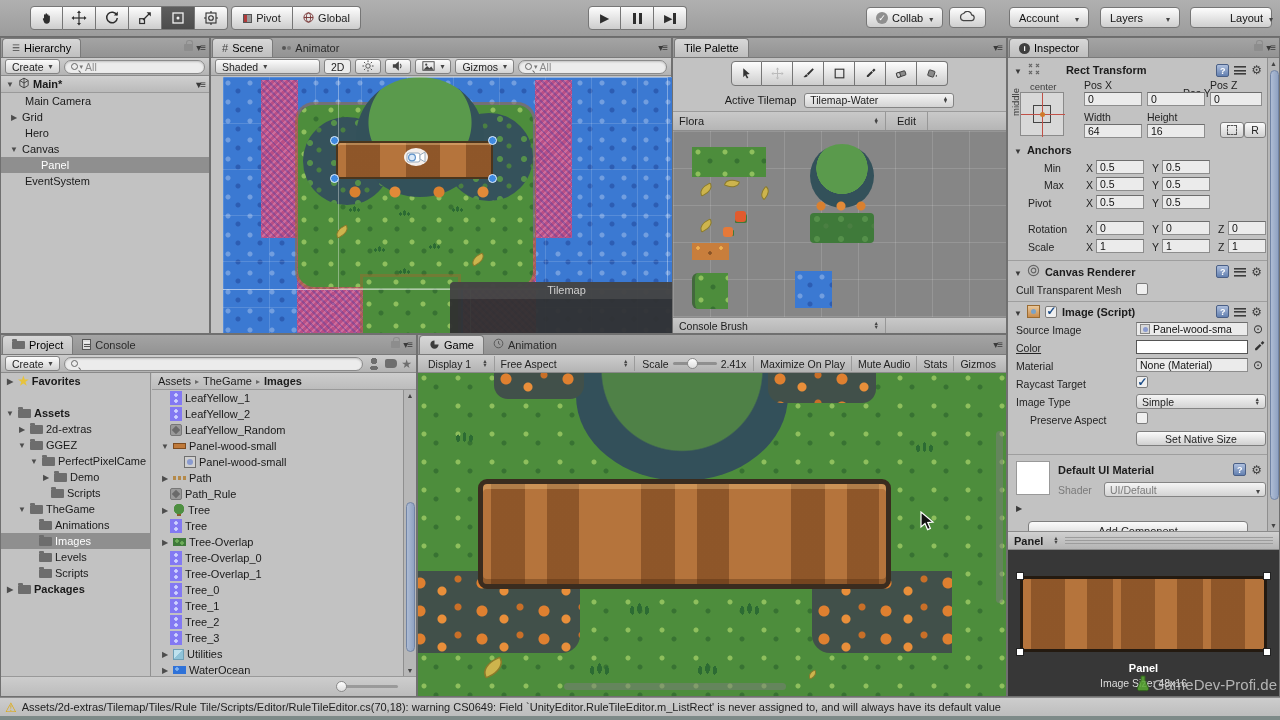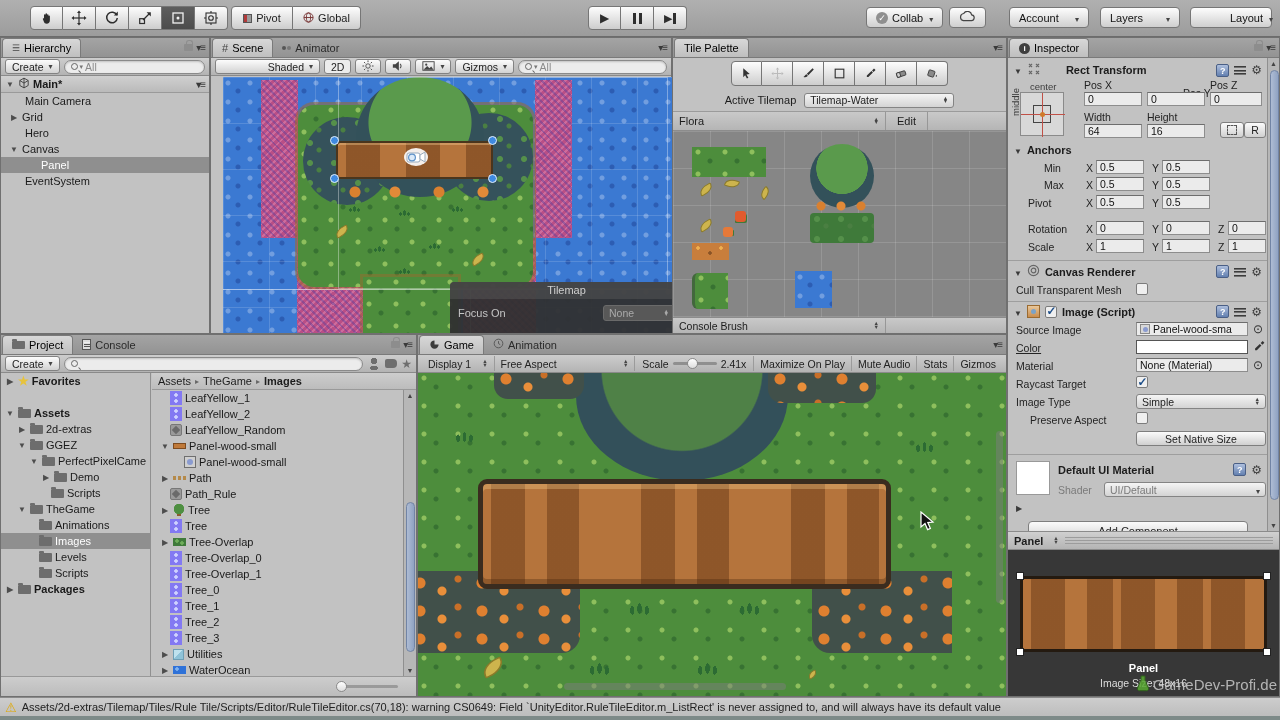--- a/index.html
+++ b/index.html
@@ -240,21 +240,21 @@
             <i style="width:4px;height:4px;border-radius:50%;background:#555;"></i>
             <i style="width:4px;height:4px;border-radius:50%;background:#777;"></i>
           </span>
           <span>Animator</span>
         </div>
       <div class="panel-menu">
           <span>▾≡</span>
         </div>
     </div>
     <div class="ptoolbar">
-      <span class="minibtn caret" style="width:105px;justify-content:flex-end;">
+      <span class="minibtn caret" style="width:105px;justify-content:flex-start;">
           <span>Shaded</span>
         </span>
       <span class="minibtn" style="background:#ececec;">
           <span>2D</span>
         </span>
       <span class="minibtn">
           <span><svg width="12" height="12" viewBox="0 0 14 14" stroke="#444" fill="none">
               <circle cx="7" cy="7" r="2.6"></circle>
               <g stroke-width="1.1">
                 <line x1="7" y1="0.5" x2="7" y2="2.5"></line>
@@ -329,27 +329,20 @@
       <div class="tuft" style="left:175px;top:132px;"></div>
       <div class="tuft" style="left:228px;top:128px;"></div>
       <div class="tuft" style="left:150px;top:168px;"></div>
       <div class="tuft" style="left:205px;top:165px;"></div>
       <div class="tuft" style="left:175px;top:190px;"></div>
       <div class="leafy" style="left:112px;top:150px;"></div>
       <div class="leafy" style="left:248px;top:178px;"></div>
 
       <div class="abs" style="left:227px;top:205px;width:233px;height:51px;background:rgba(48,48,48,.95);border-radius:4px 4px 0 0;">
         <div style="height:17px;background:rgba(90,90,90,.45);border-radius:4px 4px 0 0;text-align:center;color:#cfcfcf;line-height:17px;font-size:11px;">Tilemap</div>
-        <div style="display:flex;align-items:center;justify-content:space-between;padding:6px 8px 0 8px;">
-          <span style="color:#c4c4c4;font-size:11px;">Focus On</span>
-          <span style="background:#585858;border:1px solid #6a6a6a;border-radius:3px;height:16px;width:72px;display:inline-flex;align-items:center;justify-content:space-between;padding:0 5px;color:#aaa;font-size:10.5px;">
-              <span>None</span>
-              <span class="updown" style="color:#aaa;"></span>
-            </span>
-        </div>
       </div>
     </div>
   </div>
 
   <div class="panel" style="left:672px;top:37px;width:335px;height:297px;">
     <div class="tabbar">
       <div class="tab active">
           <span>Tile Palette</span>
         </div>
       <div class="panel-menu">

